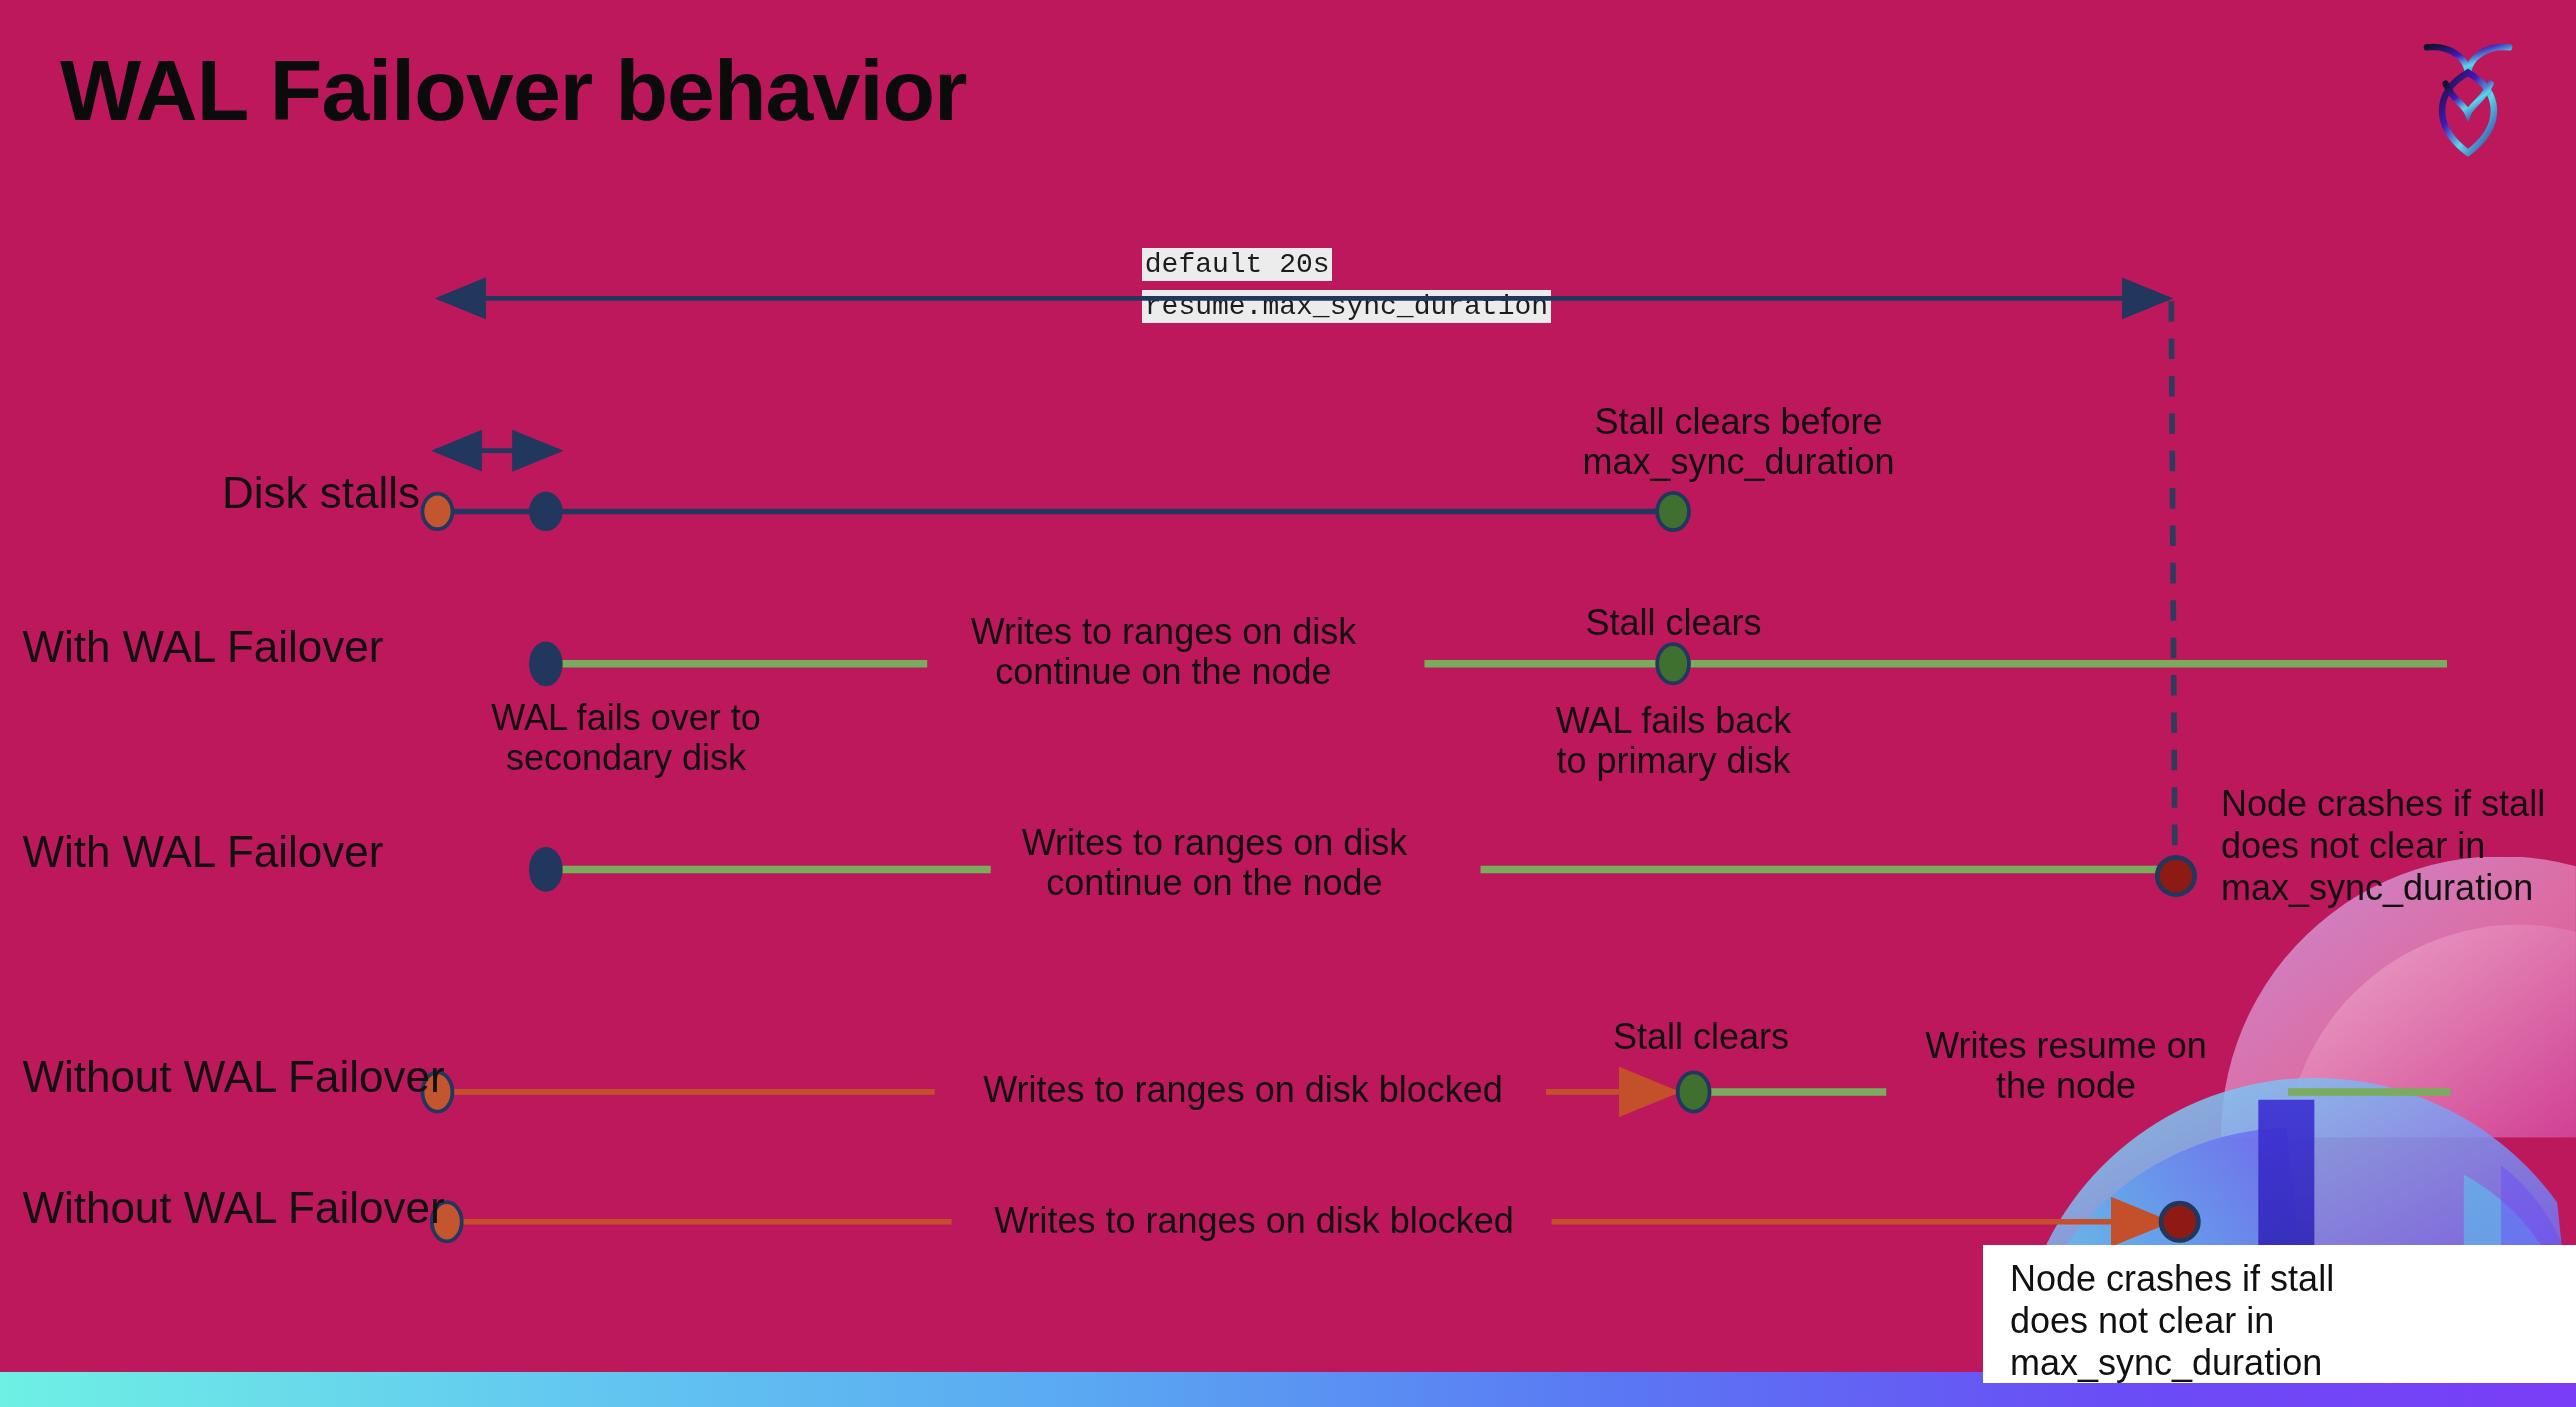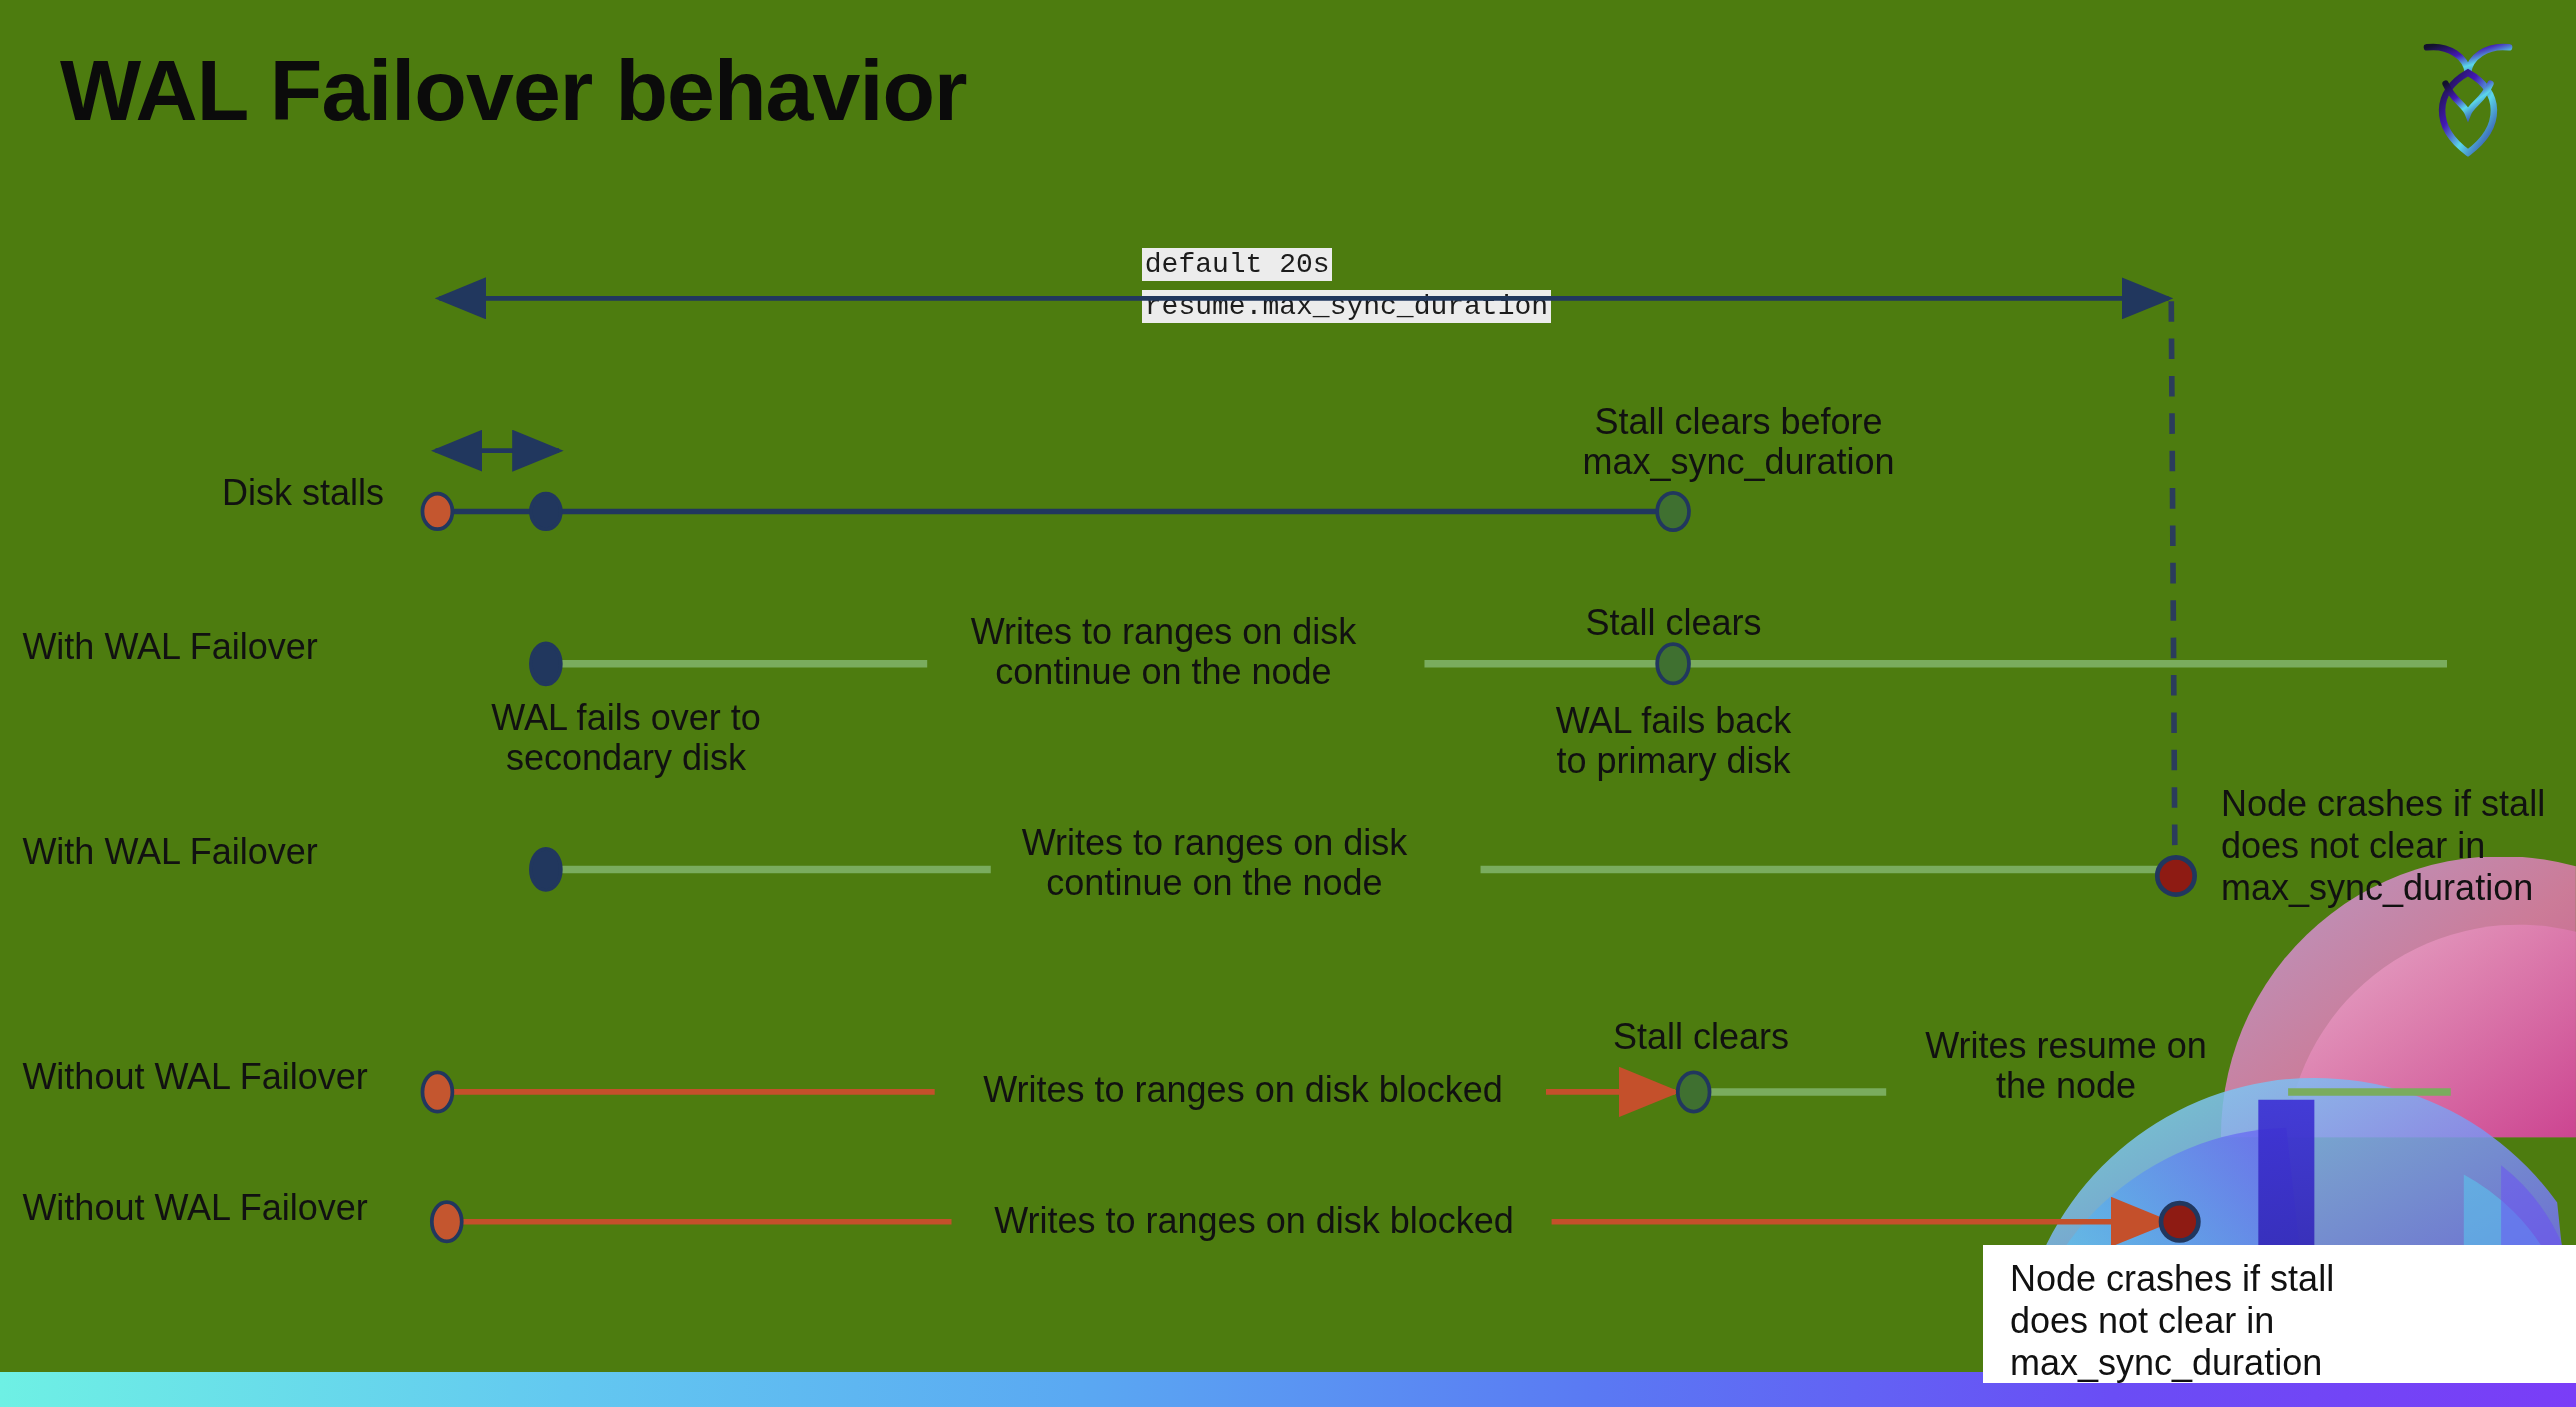--- a/index.html
+++ b/index.html
@@ -3,21 +3,21 @@
 <meta charset="utf-8">
 <style>
   html,body{margin:0;padding:0;}
   body{
     width:2576px;height:1408px;
     background:#ffffff;
     font-family:"Liberation Sans", sans-serif;
     overflow:hidden;
     position:relative;
   }
-  #slide{position:absolute;inset:0;width:2576px;height:1408px;overflow:hidden;background:#4d7c0f;}
+  #slide{position:absolute;inset:0;width:2576px;height:1408px;overflow:hidden;background:#be185d;}
 
   
   #title{
     position:absolute;left:60px;top:45px;
     font-size:86px;font-weight:bold;color:#0b0b0b;
     letter-spacing:-0.9px;line-height:1.05;
     white-space:nowrap;
   }
 
   
@@ -28,21 +28,21 @@
   #bottom-bar{
     position:absolute;left:0;bottom:0;width:2576px;height:36px;
     background:linear-gradient(90deg,#6ef0e4 0%,#63c8f0 22%,#5aa8f2 42%,#5a79f3 62%,#6a4df5 82%,#7a3df7 100%);
   }
 
   
   #diagram{position:absolute;left:0;top:0;width:2576px;height:1408px;}
 
   
   .lbl{position:absolute;color:#111;line-height:1.12;}
-  .row-label{font-size:36px;white-space:nowrap;}
+  .row-label{font-size:44px;white-space:nowrap;}
   .note{font-size:36px;text-align:center;}
   .code{
     position:absolute;
     font-family:"Liberation Mono", monospace;
     font-size:28px;color:#1c1c1c;line-height:1.5;
     white-space:nowrap;
   }
   .code span{background:#ececec;padding:0.9px 2.8px;}
 
   

